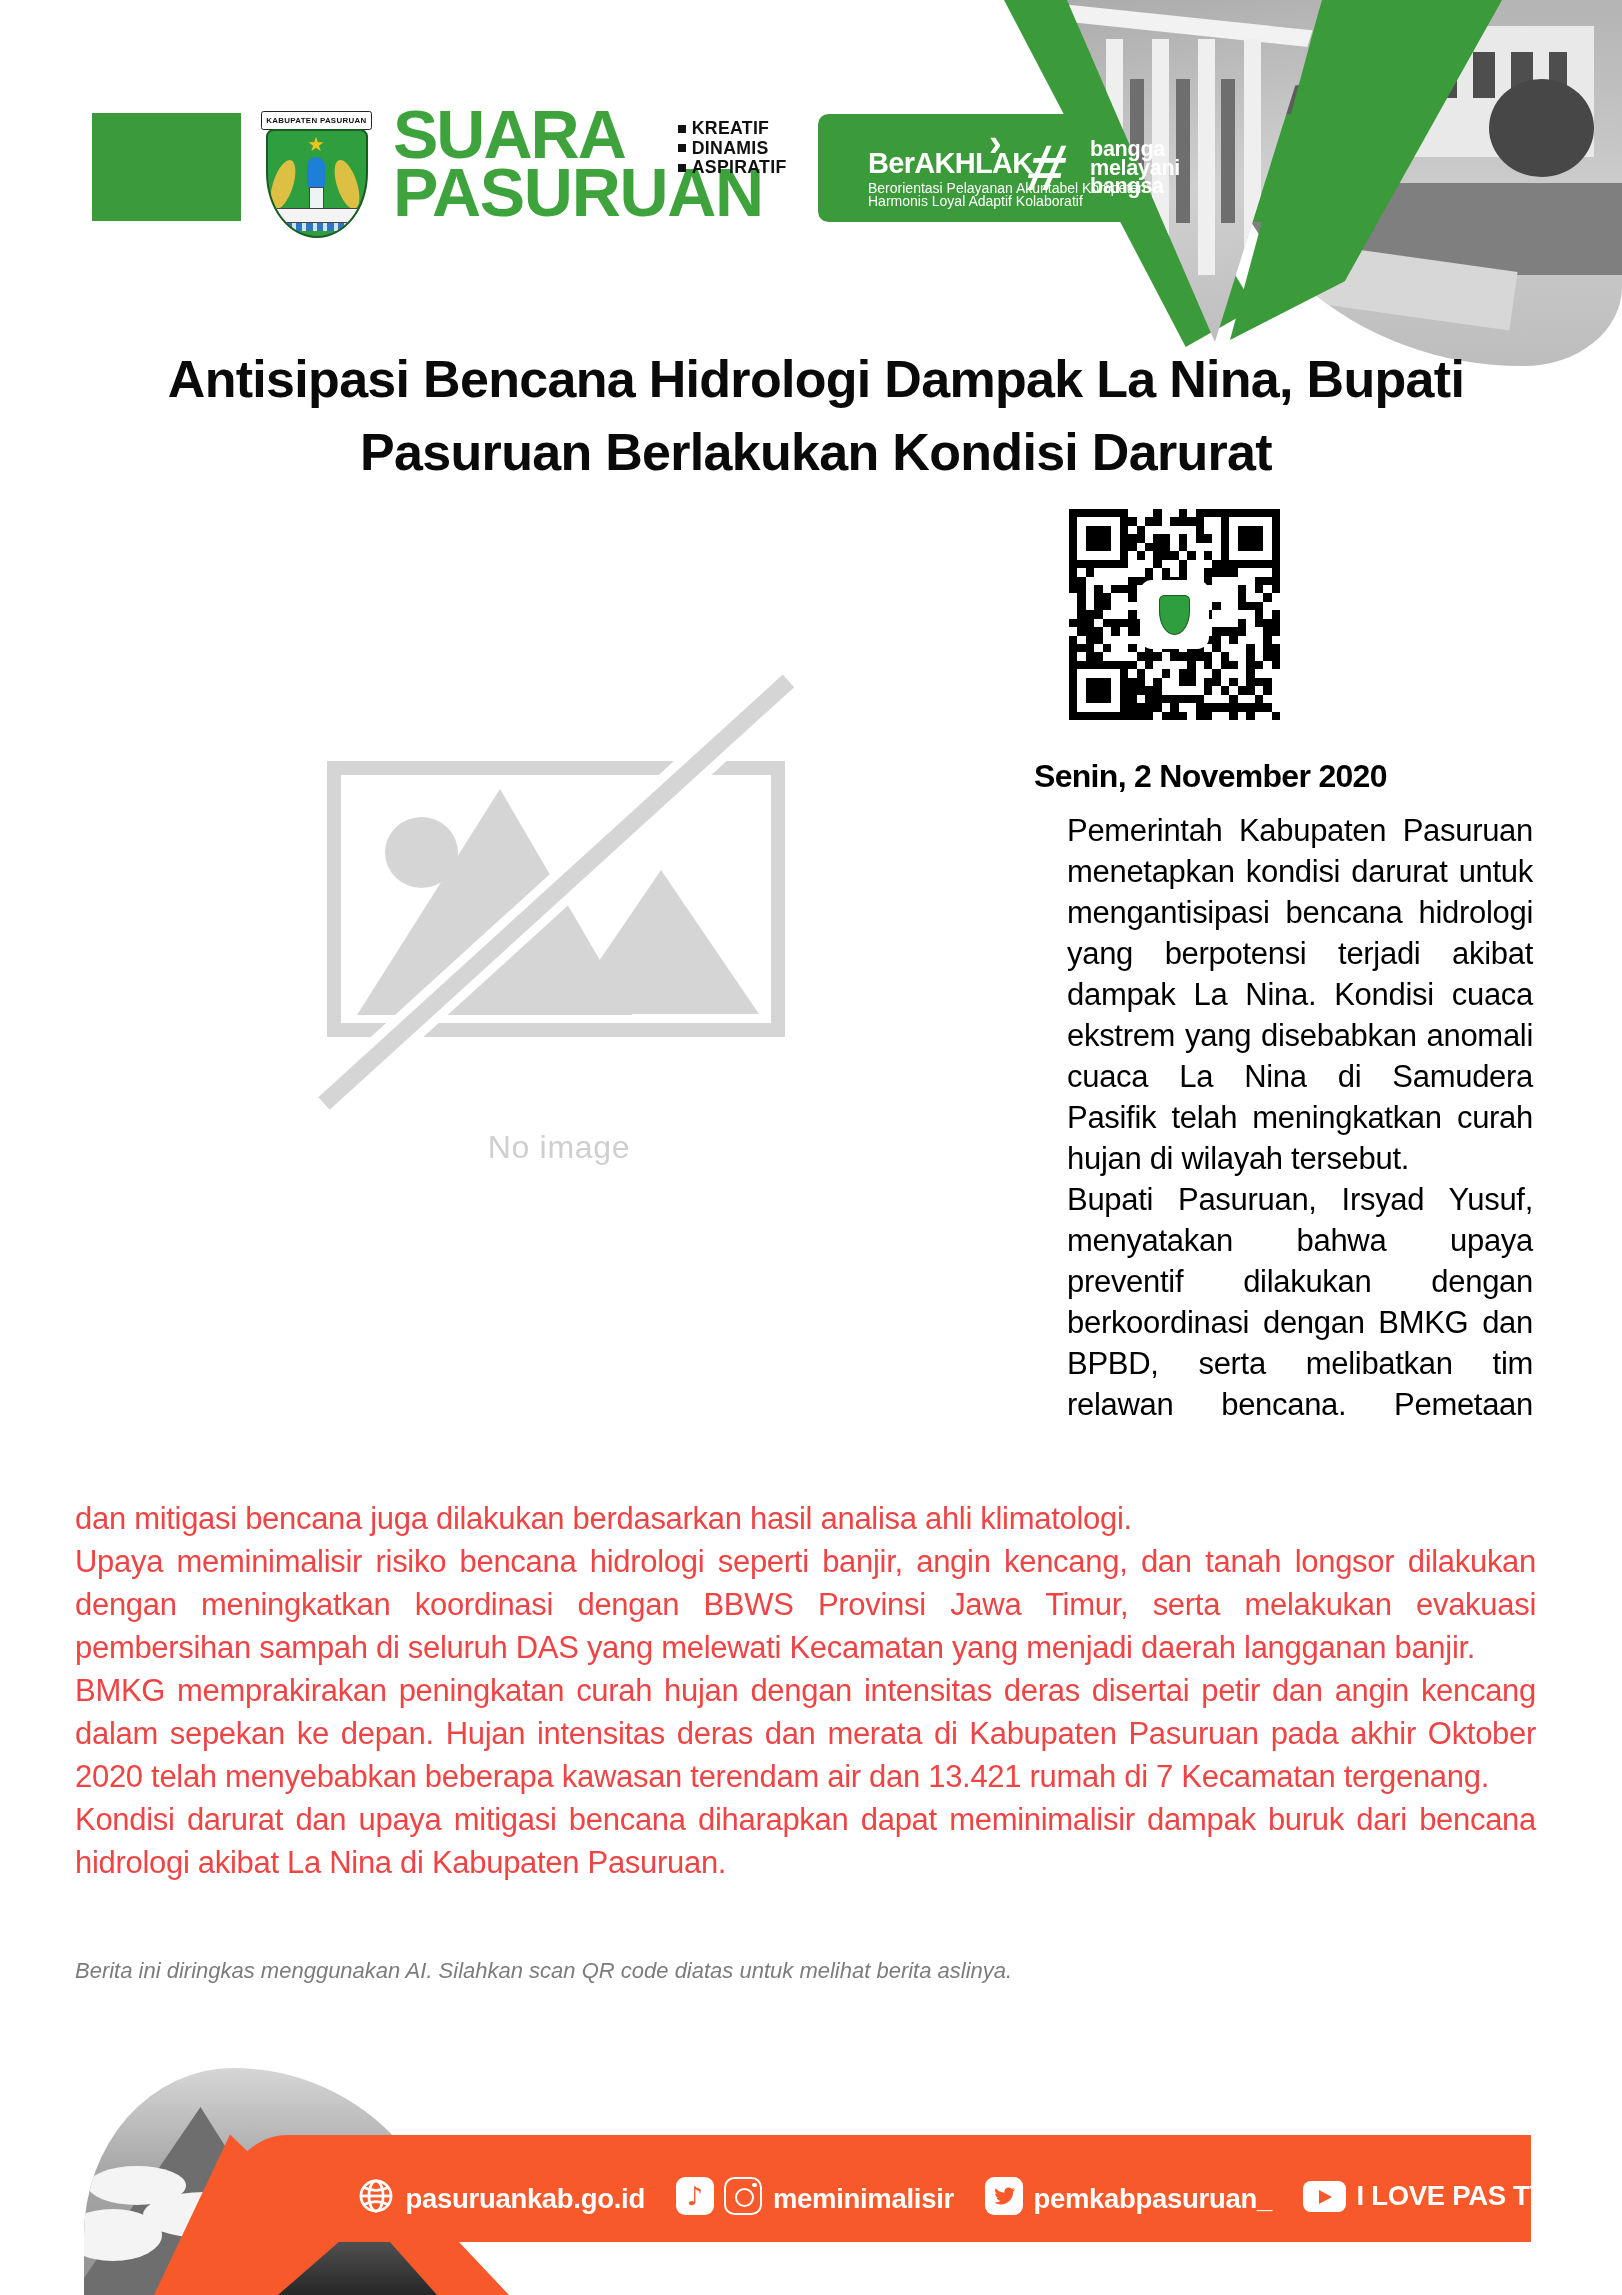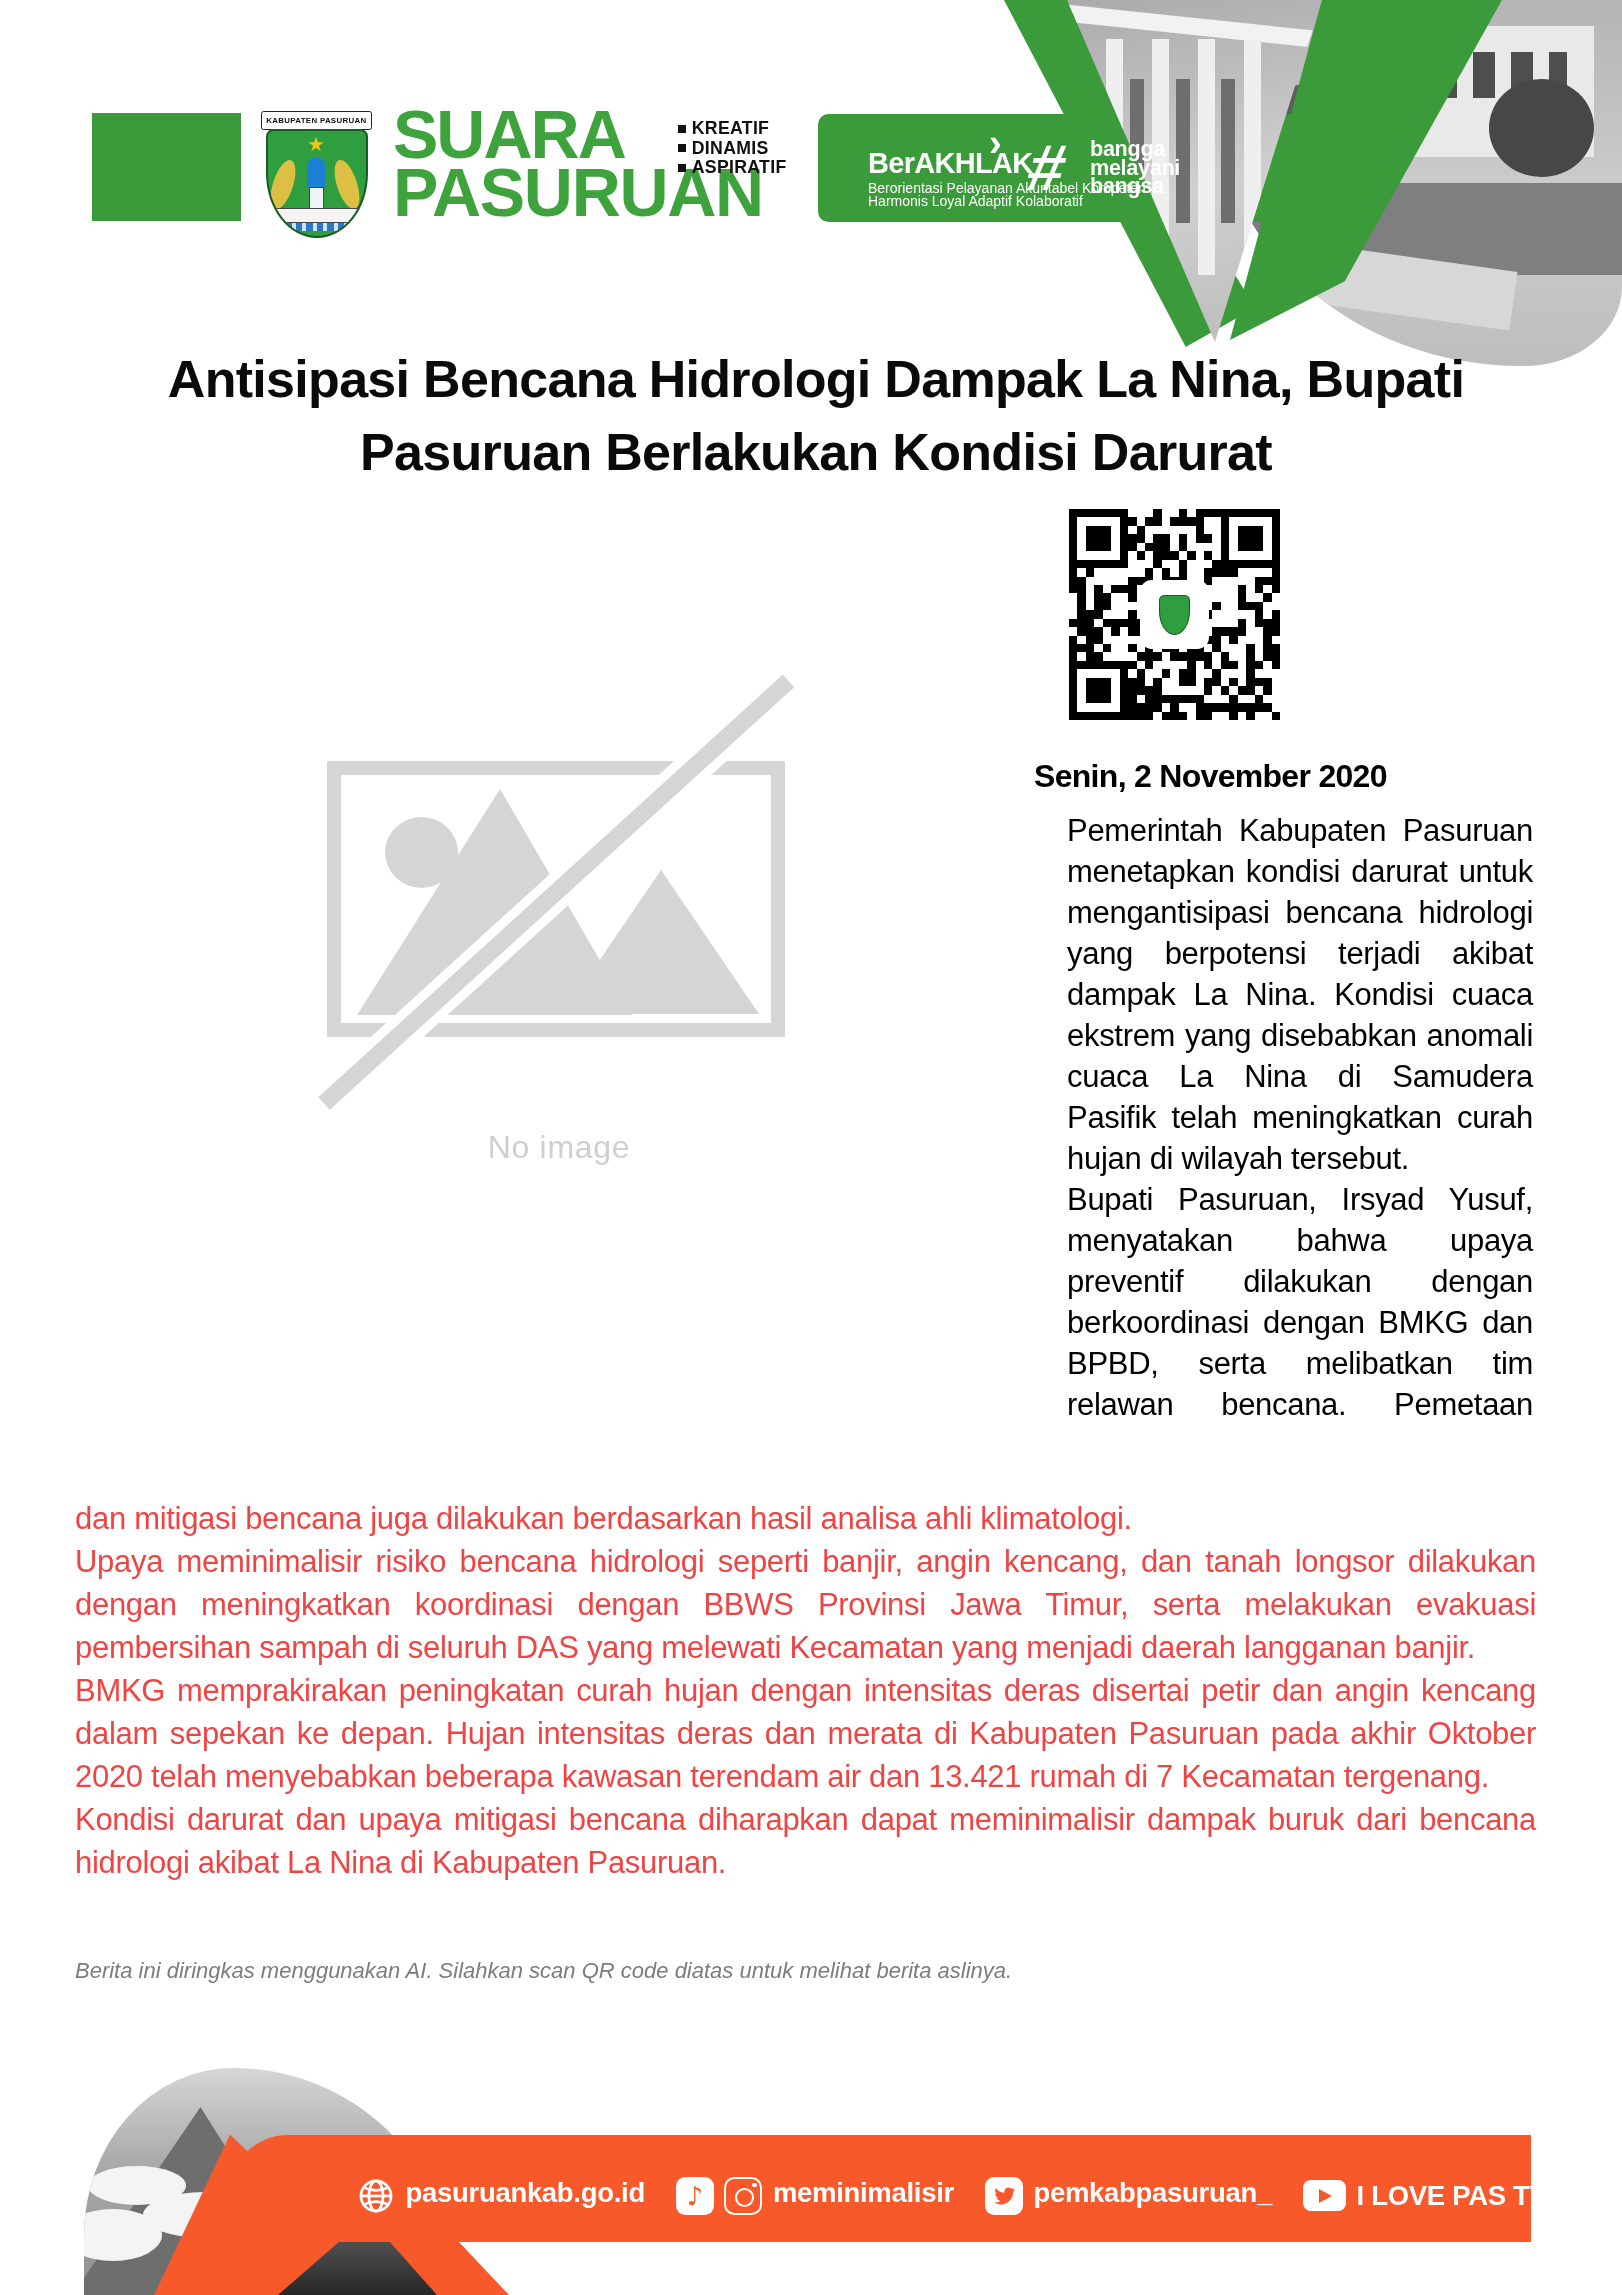--- a/index.html
+++ b/index.html
@@ -109,21 +109,21 @@
   #dome .cl3{left:-19.6px;top:141px;width:98px;height:52px;}
   #dome .darkpeak{position:absolute;left:190px;top:167px;width:216px;height:65px;
       border-radius:105px 105px 0 0;background:linear-gradient(180deg,#555,#232323);}
   #f-band{left:229px;top:2135px;width:1302px;height:107px;background:var(--orange);
       border-top-left-radius:59px;}
   #f-legL{left:0;top:2120px;width:589px;height:175px;background:var(--orange);
       clip-path:polygon(230px 14.4px,340px 121px,278px 175px,154px 175px);}
   #f-legR{left:0;top:2120px;width:589px;height:175px;background:var(--orange);
       clip-path:polygon(389px 121px,458px 121px,509px 175px,437px 175px);}
   #f-links{left:357px;top:2148px;height:80px;display:flex;align-items:center;gap:31px;color:#fff;}
-  .f-item{display:flex;align-items:flex-start;gap:10.5px;margin-top:16px;}
+  .f-item{display:flex;align-items:flex-end;gap:10.5px;margin-top:16px;}
   .f-label{font-size:27.5px;font-weight:700;letter-spacing:-0.3px;white-space:nowrap;}
   .ic-box{width:38px;height:38px;background:#fff;border-radius:9.2px;display:flex;
       align-items:center;justify-content:center;}
   .ic-note{font-family:"DejaVu Sans",sans-serif;color:var(--orange);font-size:26px;font-weight:700;line-height:1;}
   .ic-ig{width:38px;height:38px;border:2.9px solid #fff;border-radius:10.5px;position:relative;box-sizing:border-box;}
   .ic-ig .lens{position:absolute;left:8.5px;top:8.5px;width:15px;height:15px;border:2.9px solid #fff;border-radius:50%;}
   .ic-ig .dot{position:absolute;right:3.9px;top:3.9px;width:4.6px;height:4.6px;background:#fff;border-radius:50%;}
   .ic-yt{width:43px;height:31px;background:#fff;border-radius:7.9px;display:flex;align-items:center;justify-content:center;}
   .ic-yt .tri{width:0;height:0;border-left:13px solid var(--orange);border-top:7.9px solid transparent;border-bottom:7.9px solid transparent;margin-left:2.6px;}
 </style>

